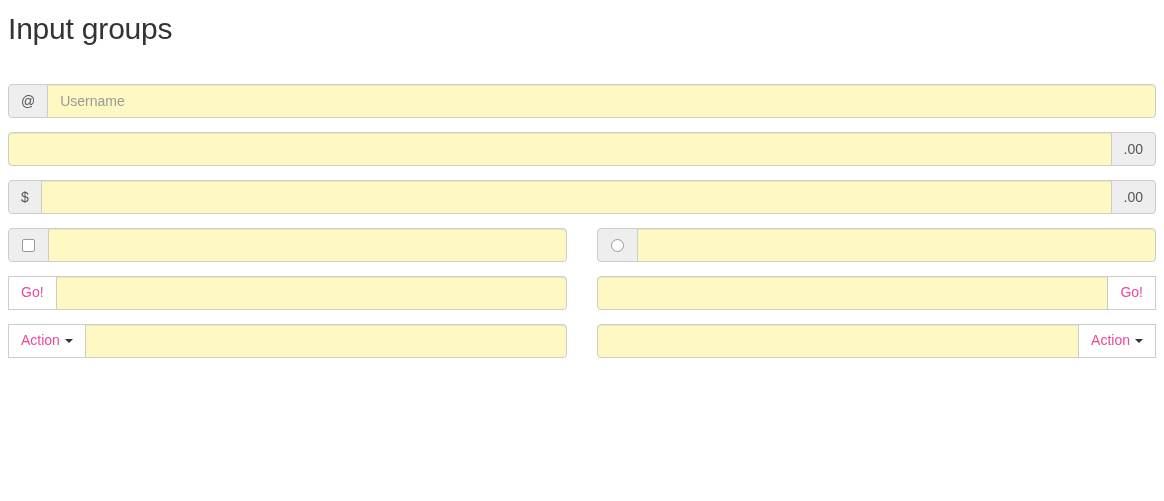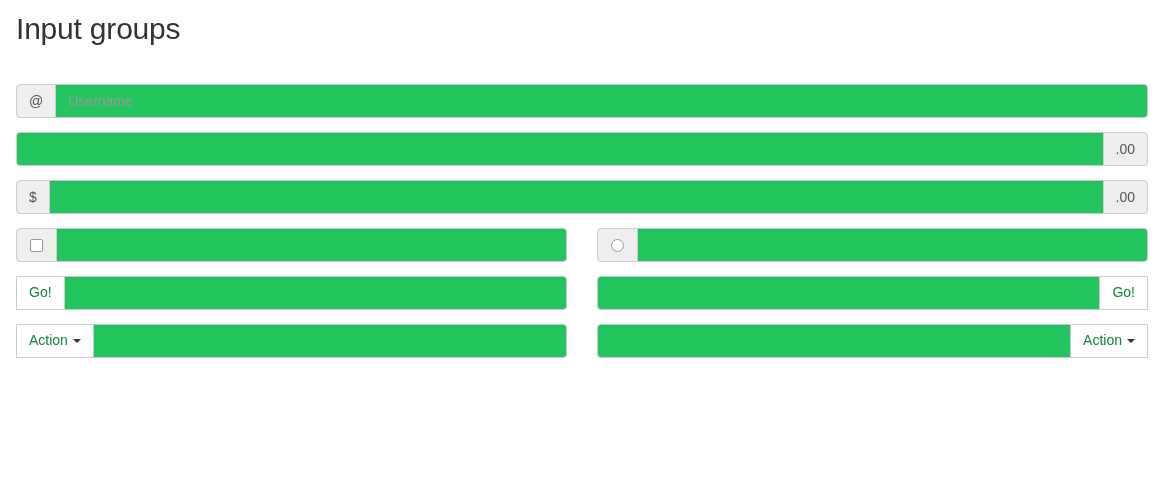--- a/index.html
+++ b/index.html
@@ -9,21 +9,21 @@
   }
   body {
     width: 1164px;
     height: 501px;
     font-family: "Liberation Sans", sans-serif;
     font-size: 14px;
     color: #333333;
     overflow: hidden;
   }
   .page {
-    padding: 0 16px;
+    padding: 0 8px;
     box-sizing: border-box;
     width: 1164px;
   }
   .page-title {
     font-size: 30px;
     font-weight: normal;
     line-height: 1.1;
     color: #333333;
     margin: 0;
     padding-top: 12px;
@@ -48,21 +48,21 @@
     width: 100%;
     height: 34px;
     align-items: stretch;
   }
   .form-control {
     flex: 1 1 auto;
     min-width: 0;
     height: 34px;
     box-sizing: border-box;
     border: 1px solid #cccccc;
-    background: #22c55e;
+    background: #fef9c3;
     padding: 6px 12px;
     font-size: 14px;
     line-height: 1.42857;
     color: #555555;
     font-family: "Liberation Sans", sans-serif;
     border-radius: 4px;
     outline: none;
     -webkit-appearance: none;
     appearance: none;
     box-shadow: inset 0 1px 1px rgba(0,0,0,.075);
@@ -94,21 +94,21 @@
   }
   .btn-default {
     display: flex;
     align-items: center;
     justify-content: center;
     gap: 5px;
     padding: 6px 12px;
     font-size: 14px;
     line-height: 1.42857;
     font-family: "Liberation Sans", sans-serif;
-    color: #15803d;
+    color: #ec4899;
     background-color: #ffffff;
     border: 1px solid #cccccc;
     border-radius: 4px;
     height: 34px;
     box-sizing: border-box;
     cursor: pointer;
     white-space: nowrap;
   }
 
   

